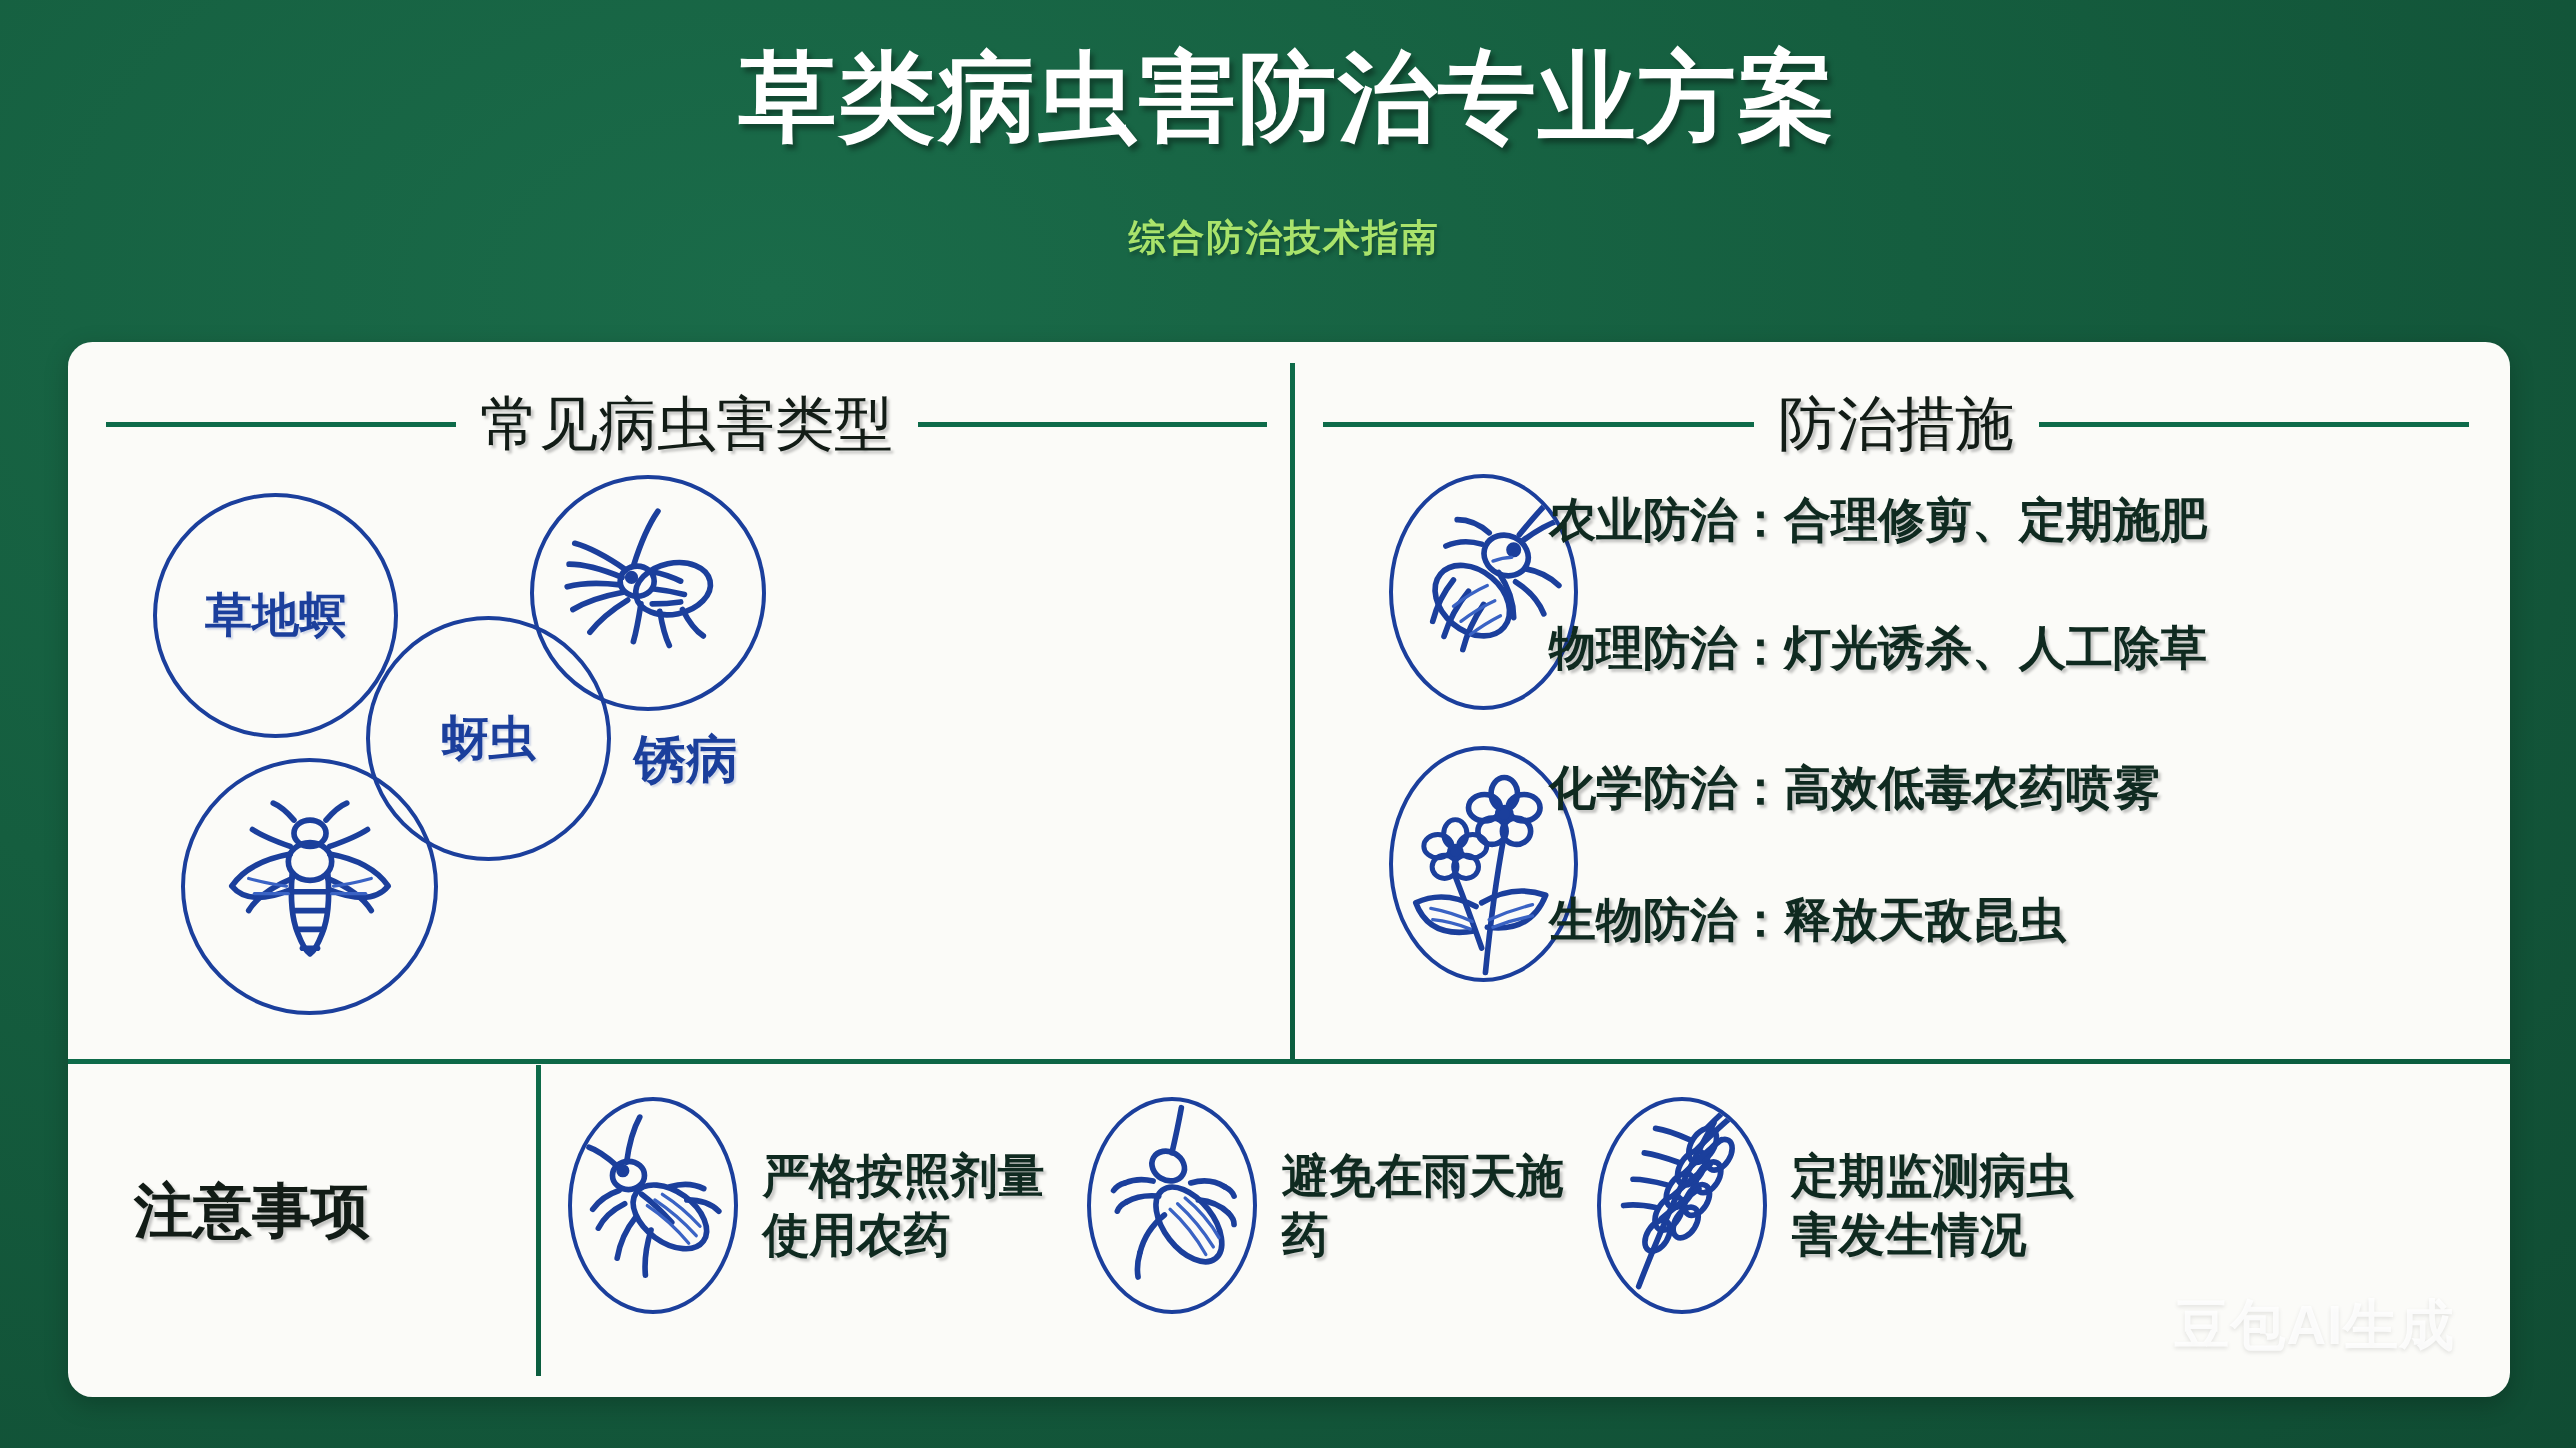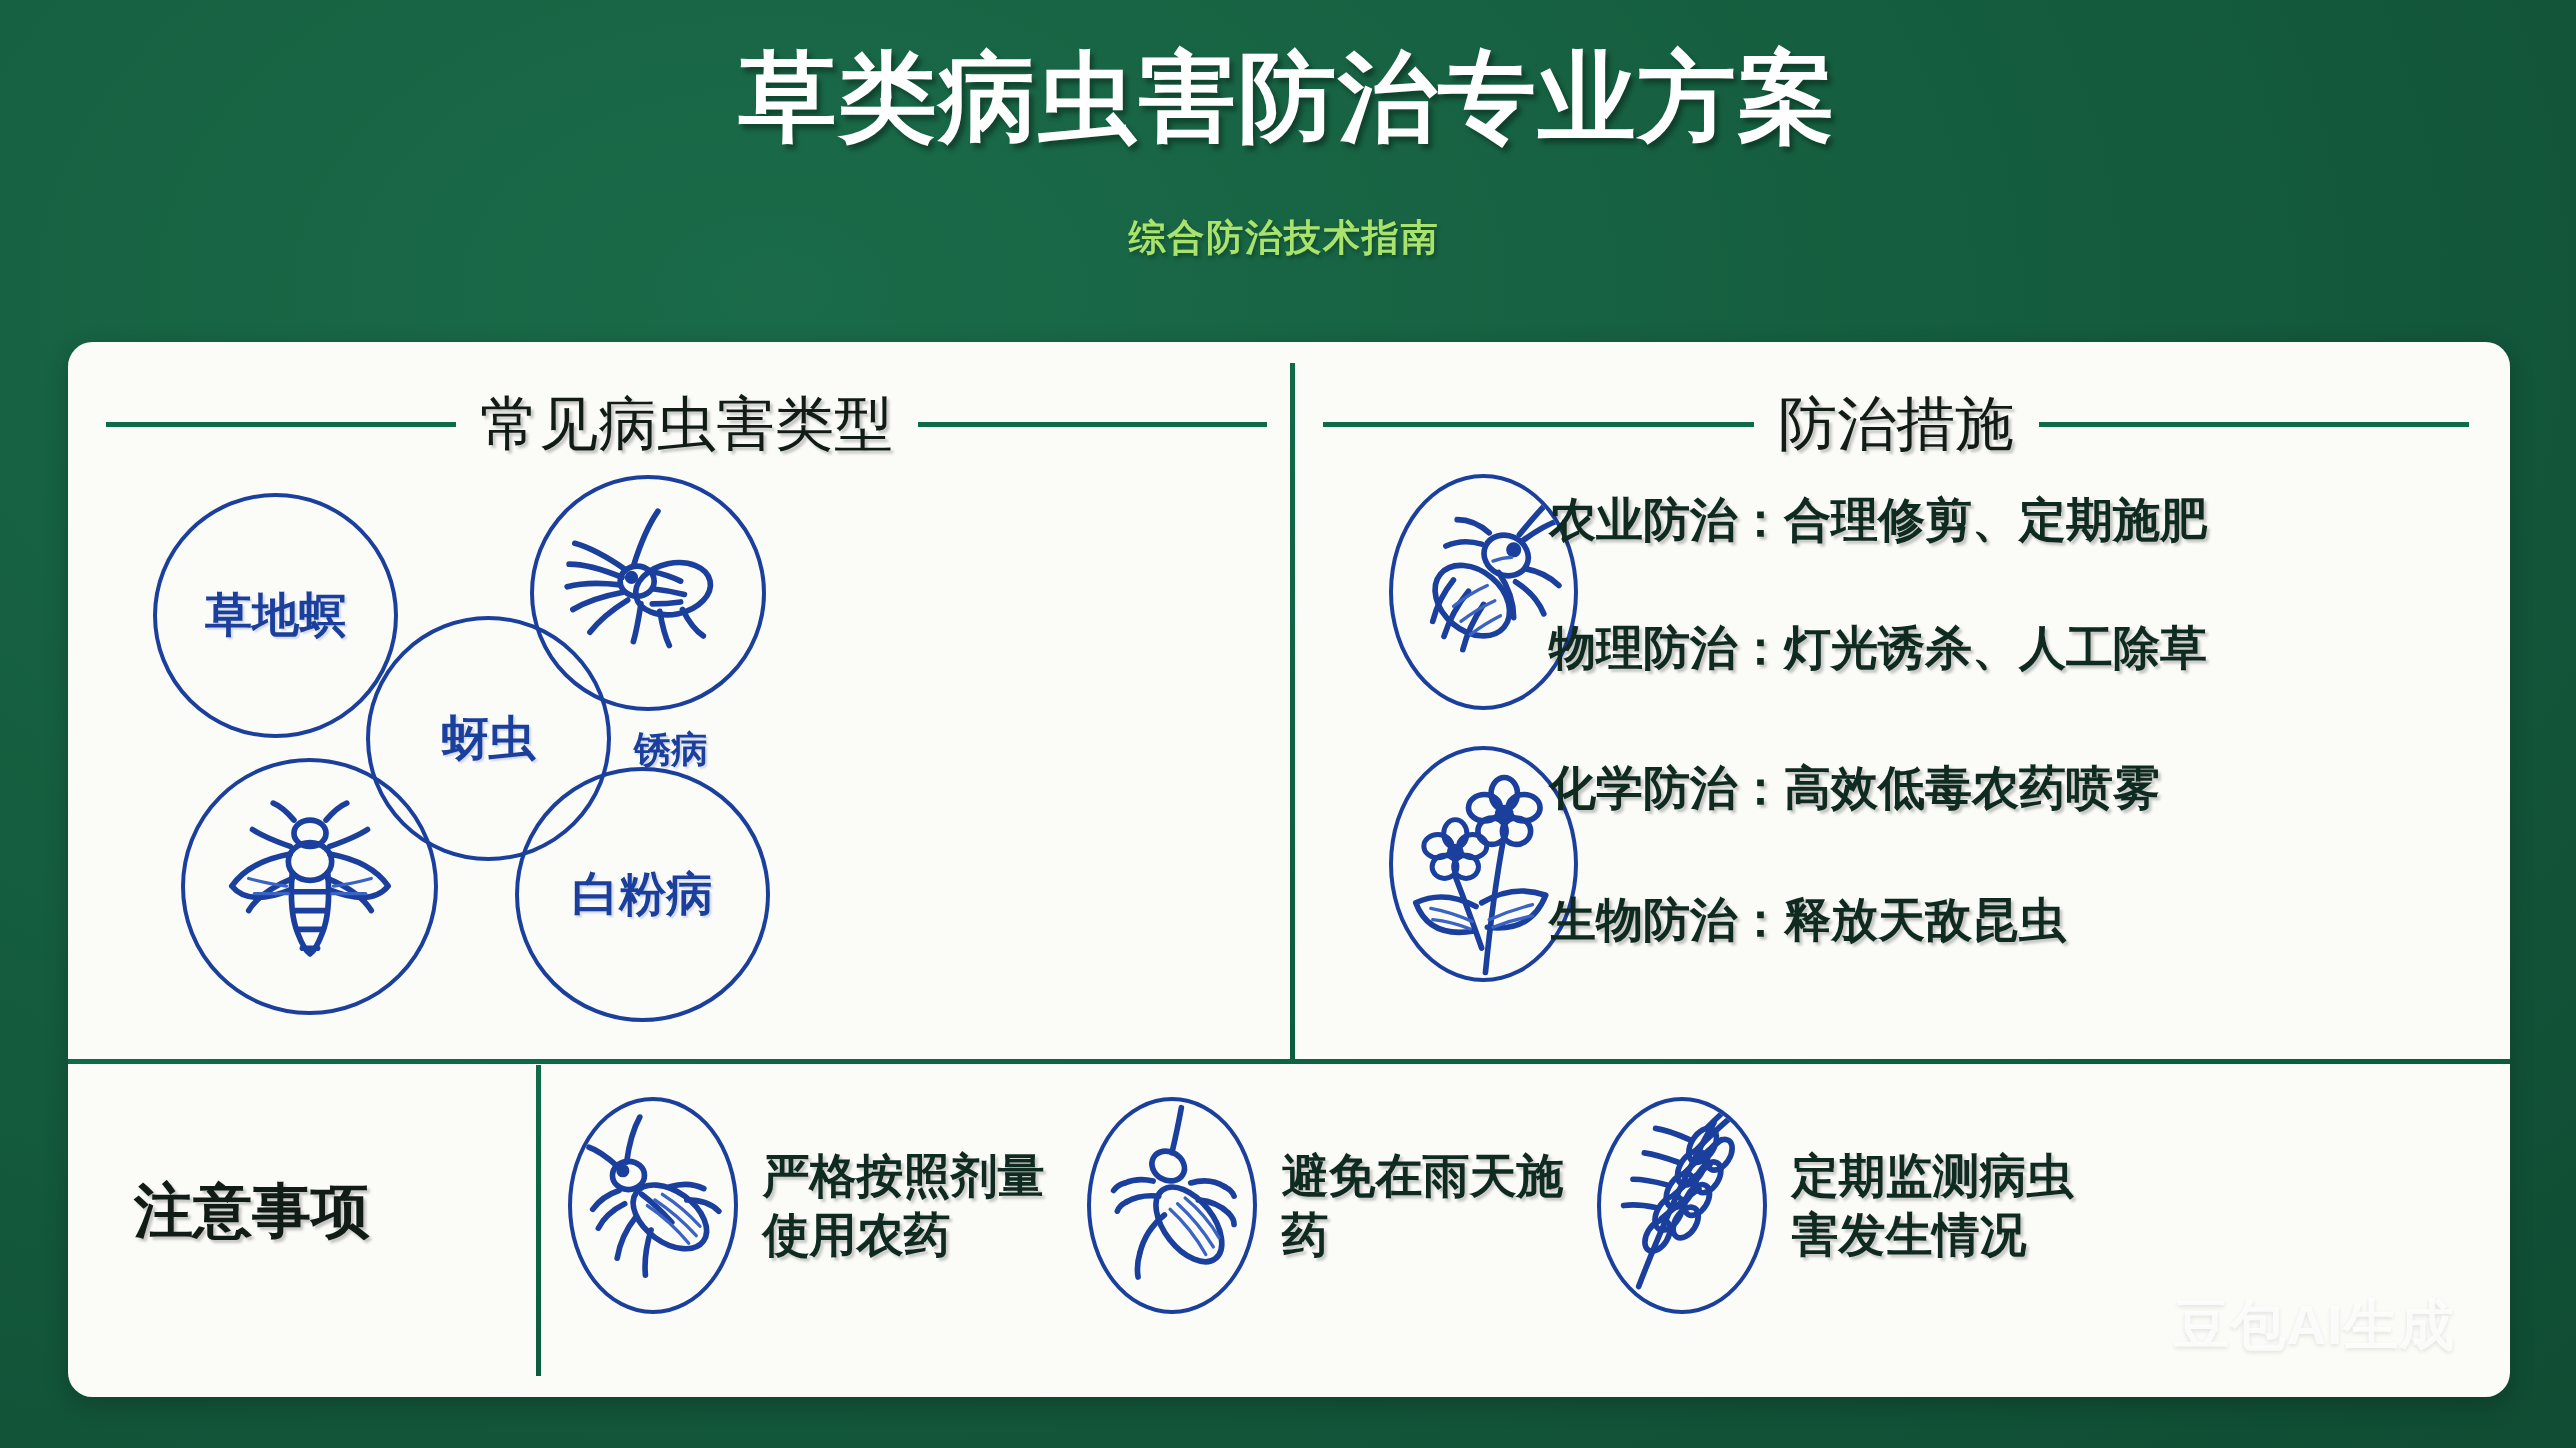--- a/index.html
+++ b/index.html
@@ -72,21 +72,21 @@
   .bubble{
     position:absolute;border:4.7px solid #1b3f9c;border-radius:50%;
     display:flex;align-items:center;justify-content:center;
     box-sizing:border-box;background:transparent;
   }
   .bubble .lbl{
     font-size:47px;font-weight:600;color:#1b3f9c;white-space:nowrap;
     text-shadow:1.9px 1.9px 1.9px rgba(27,63,156,.18);
   }
   .loose-label{
-    position:absolute;font-size:37px;font-weight:600;color:#1b3f9c;
+    position:absolute;font-size:52px;font-weight:600;color:#1b3f9c;
     white-space:nowrap;text-shadow:1.9px 1.9px 1.9px rgba(27,63,156,.18);
   }
   
   .measure-area{position:absolute;left:1255px;top:132px;width:1161px;height:576px;}
   .mcircle{
     position:absolute;border:4.7px solid #1b3f9c;border-radius:50%;
     box-sizing:border-box;overflow:hidden;
   }
   .mline{
     position:absolute;left:226px;
@@ -152,23 +152,20 @@
     <div class="pest-area">
 
       <div class="bubble" style="left:57px;top:9.4px;width:245px;height:245px;">
         <span class="lbl">草地螟</span>
       </div>
 
       <div class="bubble" style="left:270px;top:132px;width:245px;height:245px;">
         <span class="lbl">蚜虫</span>
       </div>
 
-      <div class="bubble" style="left:419px;top:283px;width:255px;height:255px;">
-        <span class="lbl">白粉病</span>
-      </div>
 
       <div class="loose-label" style="left:538px;top:241px;">锈病</div>
 
       <div class="bubble" style="left:85px;top:274px;width:257px;height:257px;">
         <span>
           <svg width="198" height="198" viewBox="0 0 210 210">
             <g class="ink">
               <path d="M88 34 Q76 20 66 16"></path>
               <path d="M122 34 Q134 20 144 16"></path>
               <ellipse cx="105" cy="48" rx="17" ry="14"></ellipse>

